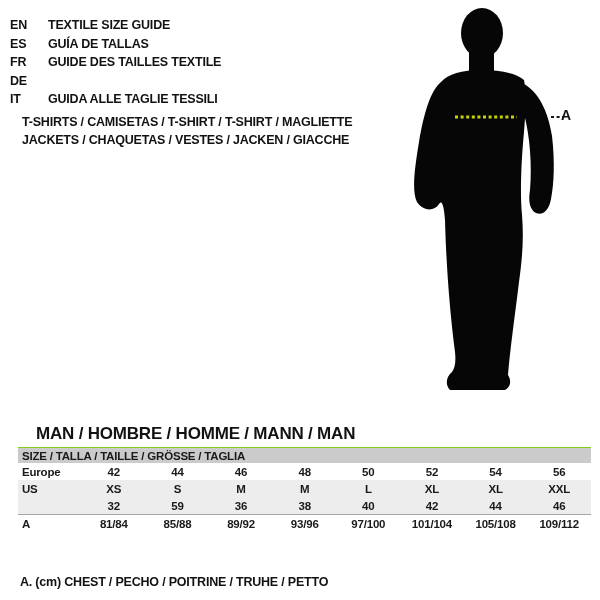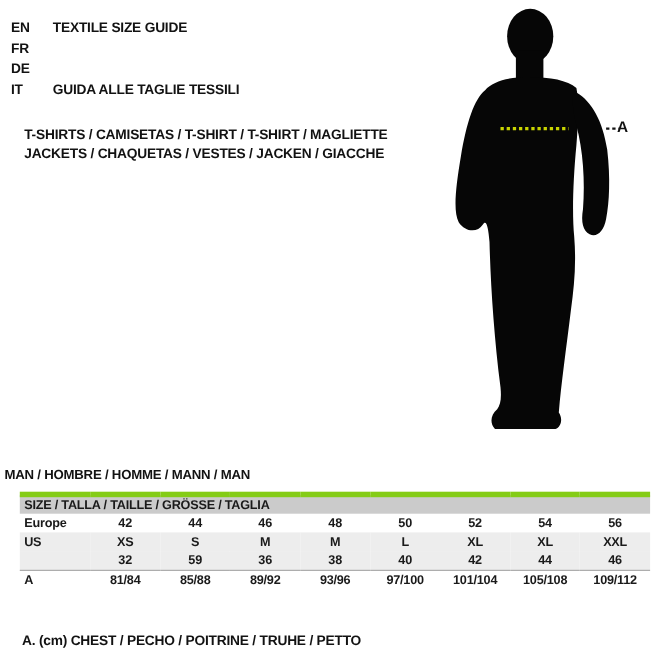--- a/index.html
+++ b/index.html
@@ -11,48 +11,53 @@
   
   .lang-list{position:absolute;left:10px;top:16px;}
   .lang-row{display:flex;font-size:12.5px;line-height:18.5px;letter-spacing:-0.2px;}
   .lang-code{width:38px;flex:0 0 38px;}
   
   .garments{position:absolute;left:22px;top:113px;font-size:12.5px;line-height:18px;letter-spacing:-0.2px;}
   
   .figure-wrap{position:absolute;left:400px;top:0;width:200px;height:400px;}
   .measure-label{position:absolute;left:561px;top:107px;font-size:14px;line-height:16px;}
   
-  .section-title{position:absolute;left:4px;top:424px;font-size:12px;letter-spacing:-0.2px;}
+  .section-title{position:absolute;left:36px;top:424px;font-size:17px;letter-spacing:-0.2px;}
   
   .size-table{
     position:absolute;left:18px;top:447px;width:573px;
     border-collapse:collapse;table-layout:fixed;
     font-size:11.5px;font-weight:700;letter-spacing:-0.2px;color:#1a1a1a;
-    border-top:5px solid #84cc16;
+    border-top:1px solid #84cc16;
   }
   .size-table td,.size-table th{padding:0;height:17px;text-align:center;vertical-align:middle;font-weight:700;}
   .size-table .hdr td{background:#cbcbcb;height:15px;text-align:left;padding-left:4px;}
   .size-table .lbl{text-align:left;padding-left:4px;}
   .size-table .alt{background:#ededed;}
   .size-table .row-a td{border-top:1px solid #a6a6a6;}
   
   .footnote{position:absolute;left:20px;top:575px;font-size:12.5px;letter-spacing:-0.2px;}
 </style>
 </head>
 <body>
 
 <div class="canvas">
 
   <div class="lang-list">
     <div class="lang-row">
       <span class="lang-code">EN</span>
       <span>TEXTILE SIZE GUIDE</span>
     </div>
     <div class="lang-row">
+      <span class="lang-code">ES</span>
+      <span>GUÍA DE TALLAS</span>
+    </div>
+    <div class="lang-row">
       <span class="lang-code">FR</span>
+      <span>GUIDE DES TAILLES TEXTILE</span>
     </div>
     <div class="lang-row">
       <span class="lang-code">DE</span>
     </div>
     <div class="lang-row">
       <span class="lang-code">IT</span>
       <span>GUIDA ALLE TAGLIE TESSILI</span>
     </div>
   </div>
 

